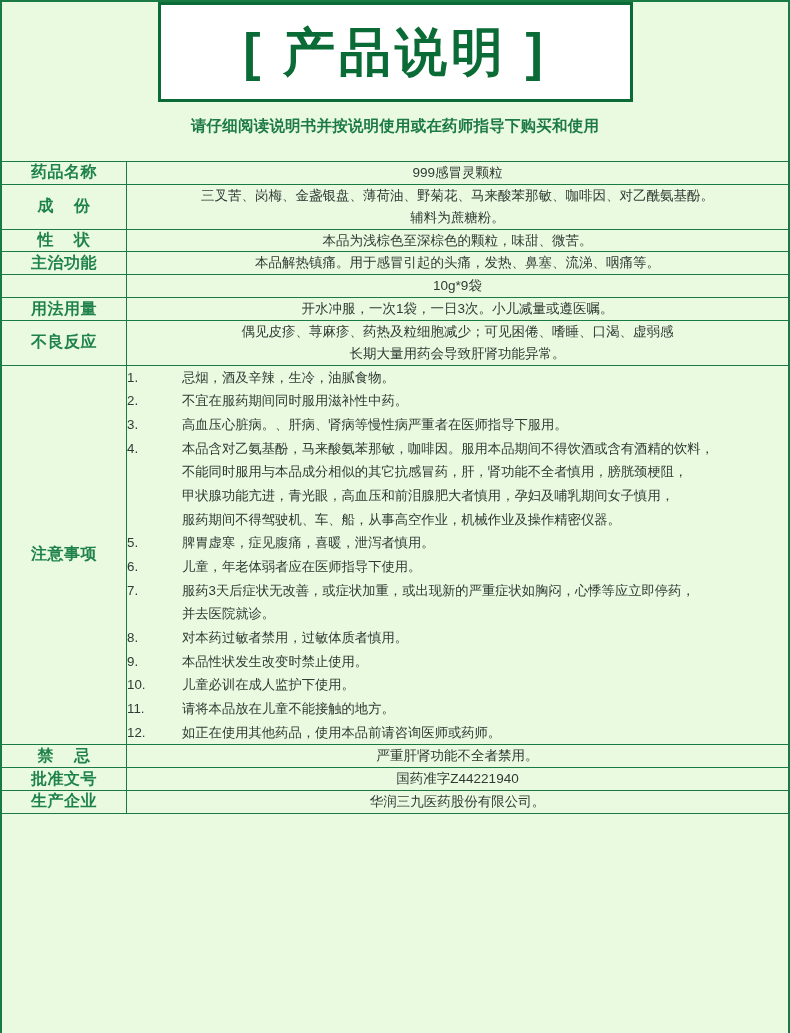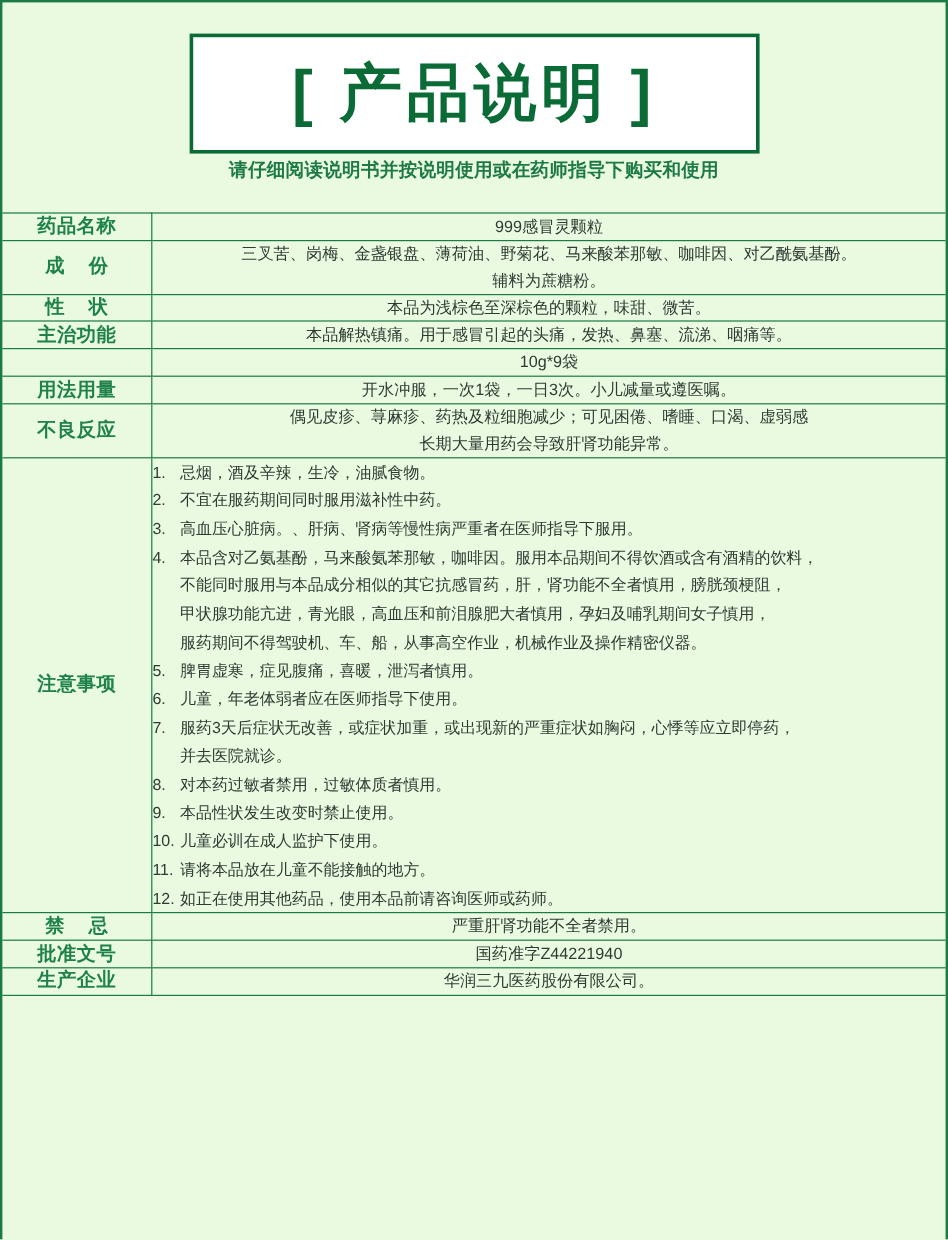--- a/index.html
+++ b/index.html
@@ -19,42 +19,41 @@
     height: 1033px;
     background: #e9fae1;
     box-sizing: border-box;
     border-top: 2px solid #1a7a43;
     border-left: 2px solid #1a7a43;
     border-right: 2px solid #1a7a43;
   }
 
   
   .header {
-    padding-top: 26px;
     text-align: center;
   }
   .title-box {
     display: inline-block;
     background: #ffffff;
     border: 3px solid #0b6b36;
     padding: 10px 46px 14px 46px;
     box-sizing: border-box;
     width: 475px;
     height: 100px;
     line-height: 74px;
   }
   .title-text {
     color: #0b6b36;
     font-size: 52px;
     font-weight: bold;
     letter-spacing: 4px;
     white-space: nowrap;
   }
   .subtitle {
-    margin-top: 4px;
+    margin-top: 14px;
     color: #1d7a46;
     font-size: 15.5px;
     font-weight: bold;
     letter-spacing: 0.2px;
   }
 
   
   .spec-table {
     margin-top: 24px;
     width: 786px;
@@ -97,21 +96,21 @@
     display: flex;
     align-items: flex-start;
   }
   .note-num {
     flex: 0 0 auto;
     min-width: 20px;
     text-align: left;
     padding-right: 3px;
     white-space: pre;
   }
-  .note-body { flex: 1 1 auto; }
+  .note-body { flex: 1 1 auto; margin-left: 32px; }
   .note-body .line { display: block; white-space: pre; }
 
   .label-tall { vertical-align: middle; }
   .empty-label { color: transparent; }
 </style>
 </head>
 <body>
 
 <div class="page">
 

